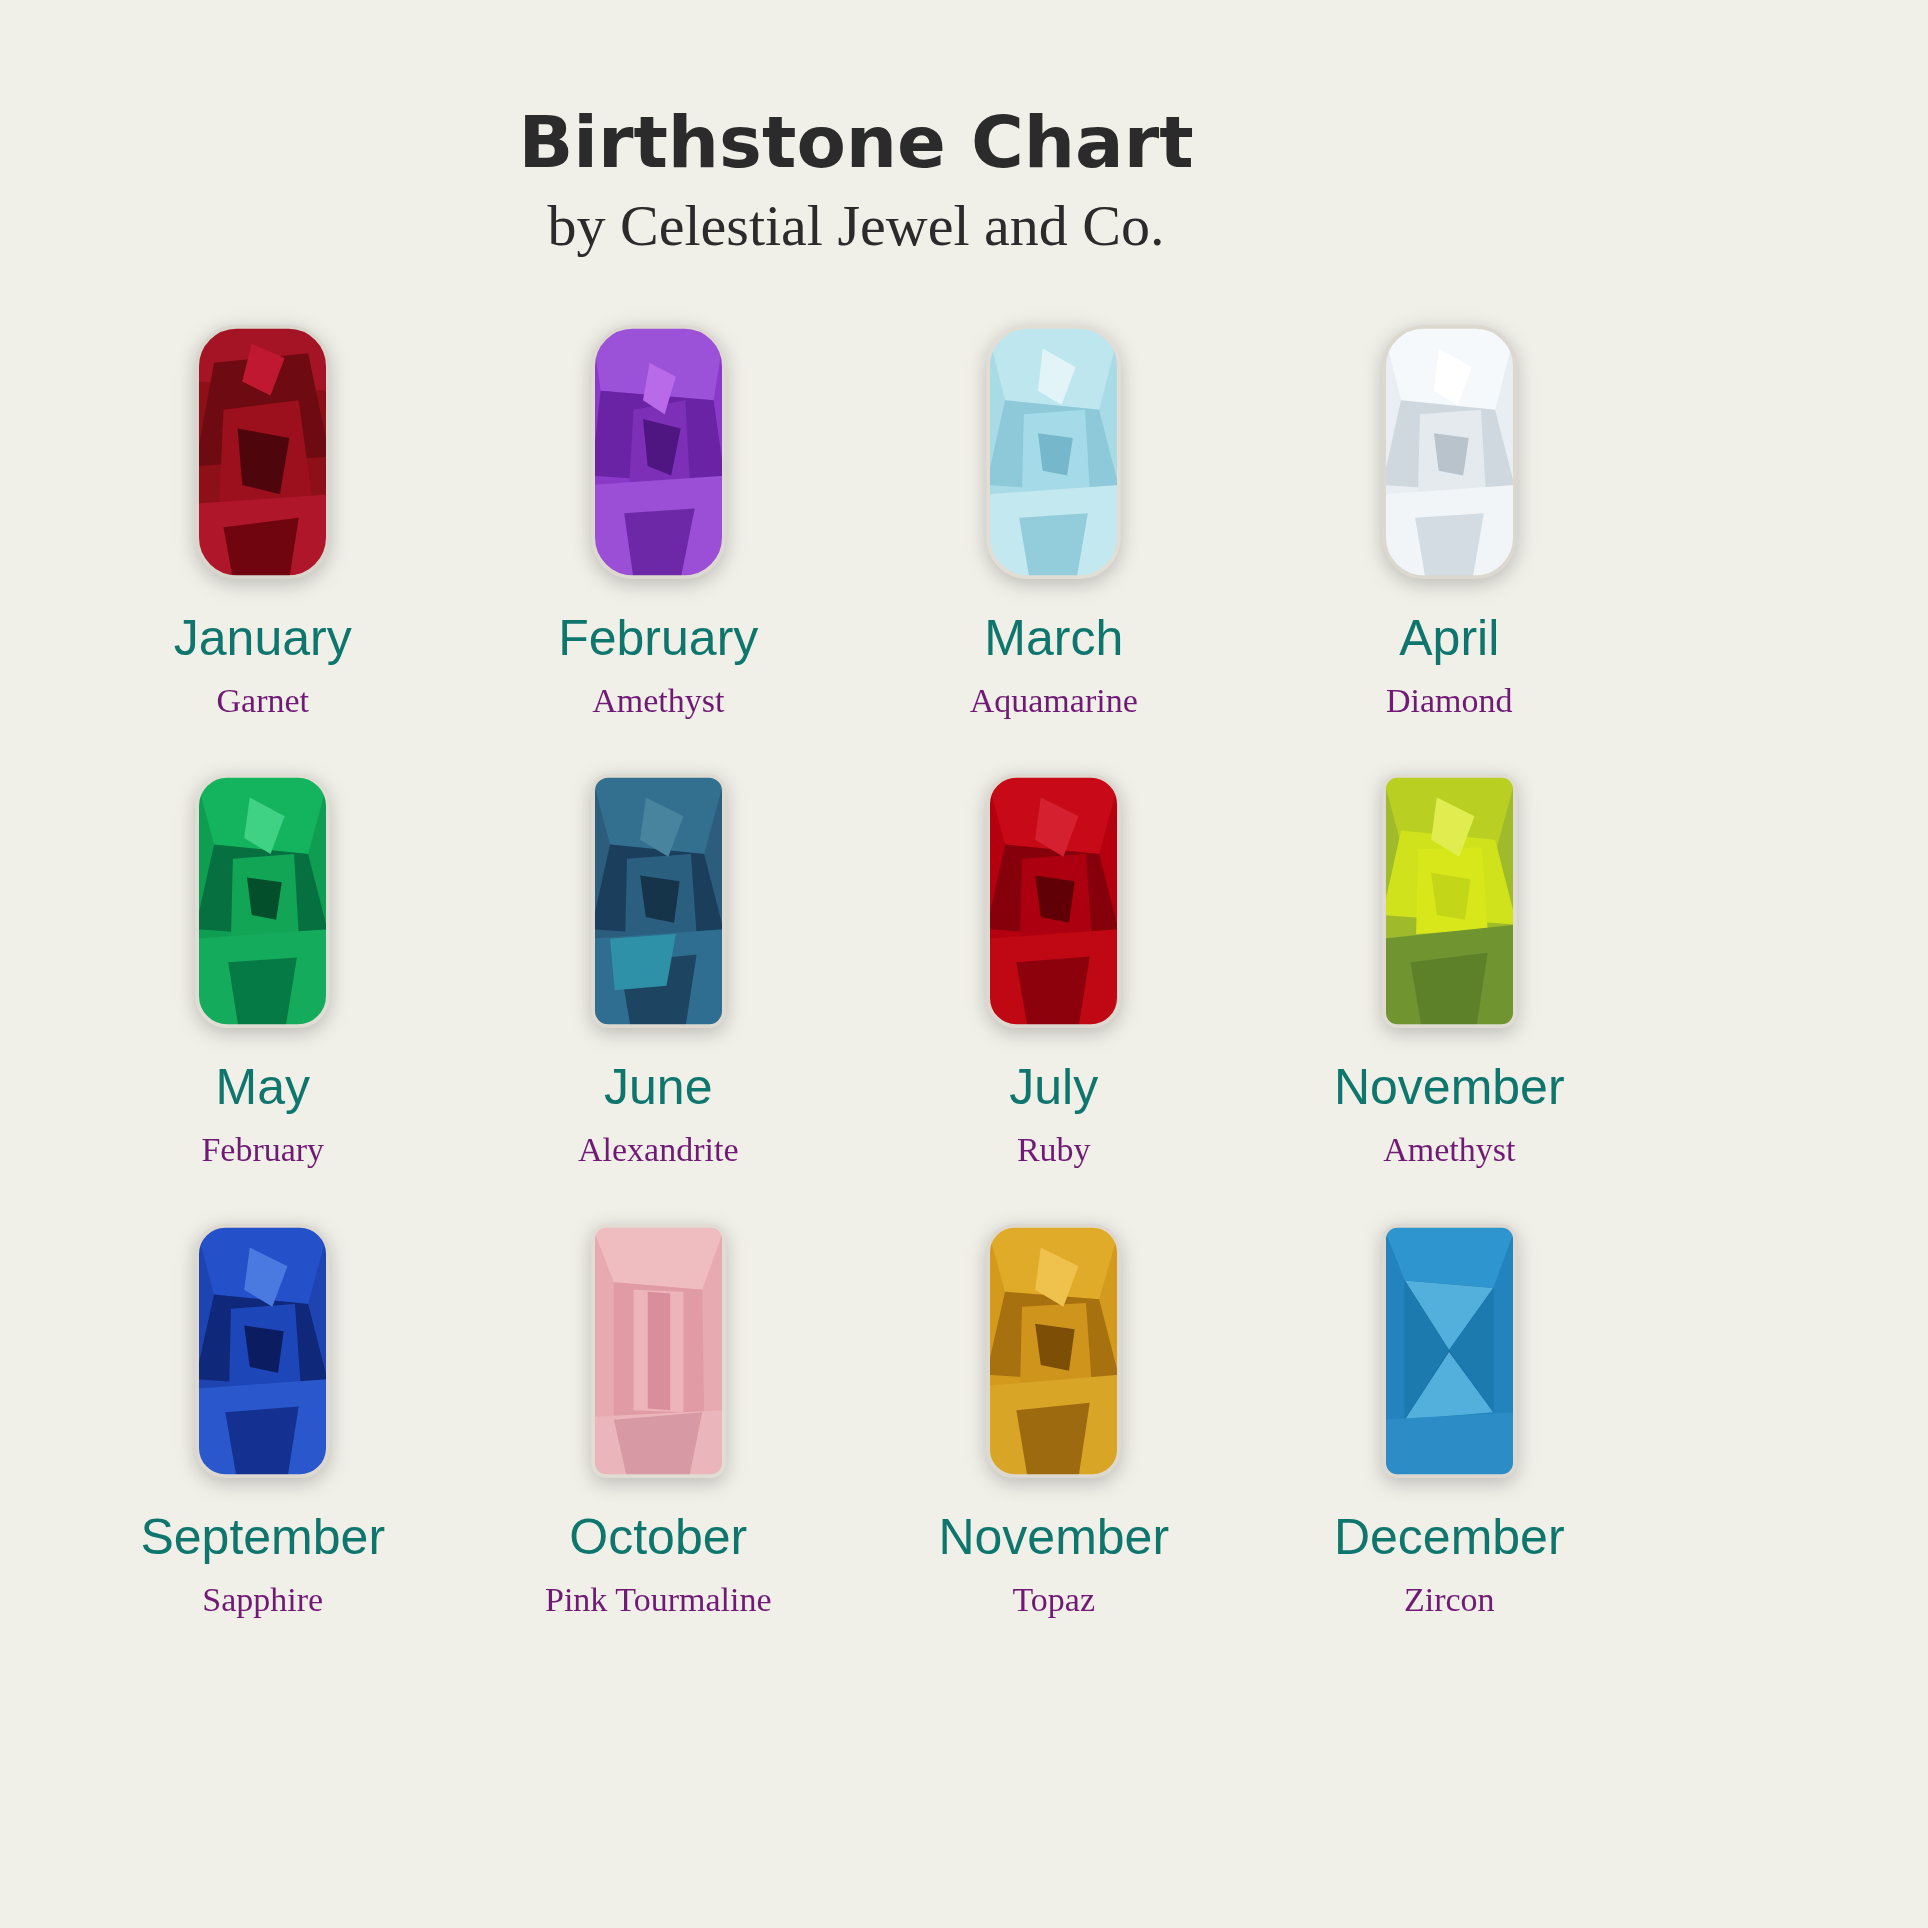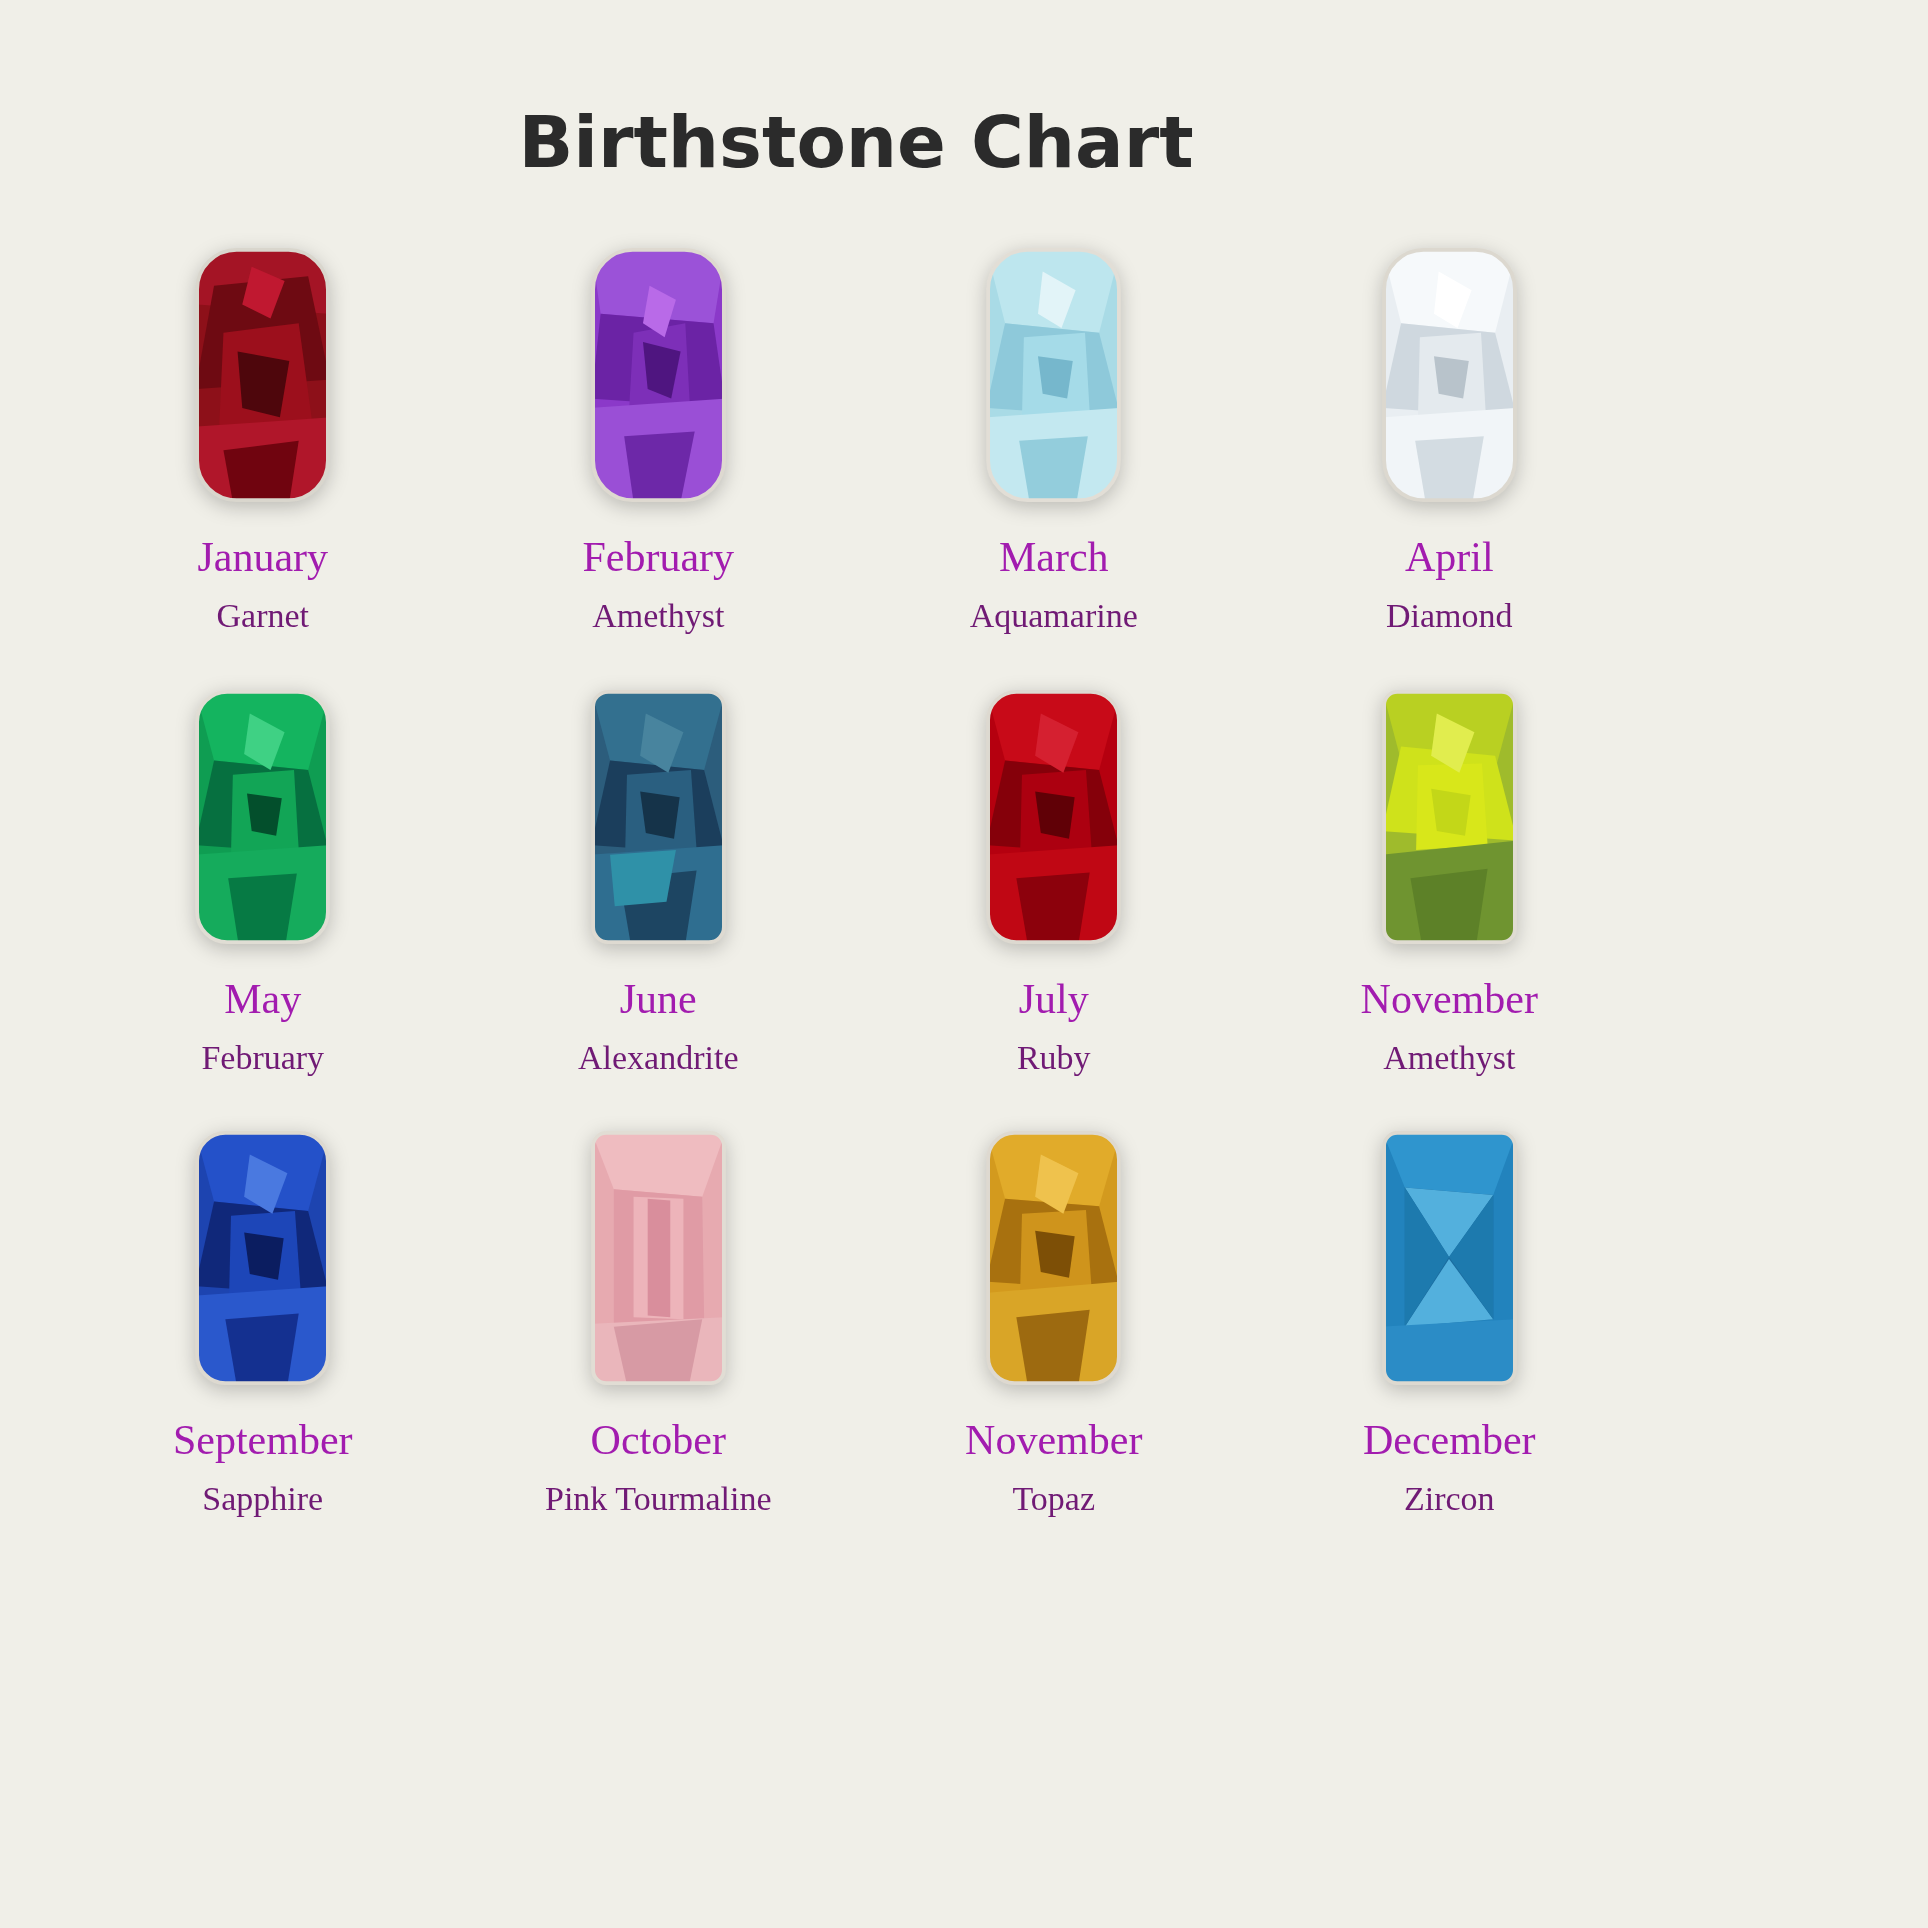--- a/index.html
+++ b/index.html
@@ -65,43 +65,44 @@
     position: relative;
   }
   .gem {
     width: 135px;
     height: 254px;
     position: relative;
     filter: drop-shadow(0 5.6px 9.4px rgba(0,0,0,0.22));
   }
   .gem svg { display: block; width: 100%; height: 100%; }
   .month {
-    font-family: Liberation Serif, serif;
-    font-size: 42px;
-    color: #a21caf;
+    font-family: Liberation Sans, sans-serif;
+    font-size: 50px;
+    color: #0f766e;
     margin-top: 24.5px;
     line-height: 1;
     white-space: nowrap;
   }
   .stone {
     font-family: "Liberation Serif", serif;
     font-size: 34px;
     color: #701a75;
     margin-top: 21px;
     line-height: 1;
     white-space: nowrap;
   }
 </style>
 </head>
 <body>
 
 <div class="page">
 
   <div class="header">
     <div class="title">Birthstone Chart</div>
+    <div class="subtitle">by Celestial Jewel and Co.</div>
   </div>
 
   <div class="grid">
 
     <div class="cell">
       <div class="gem-wrap">
         <div class="gem">
           <svg viewBox="0 0 143 270">
             <defs>
                 <clipPath id="c1">

